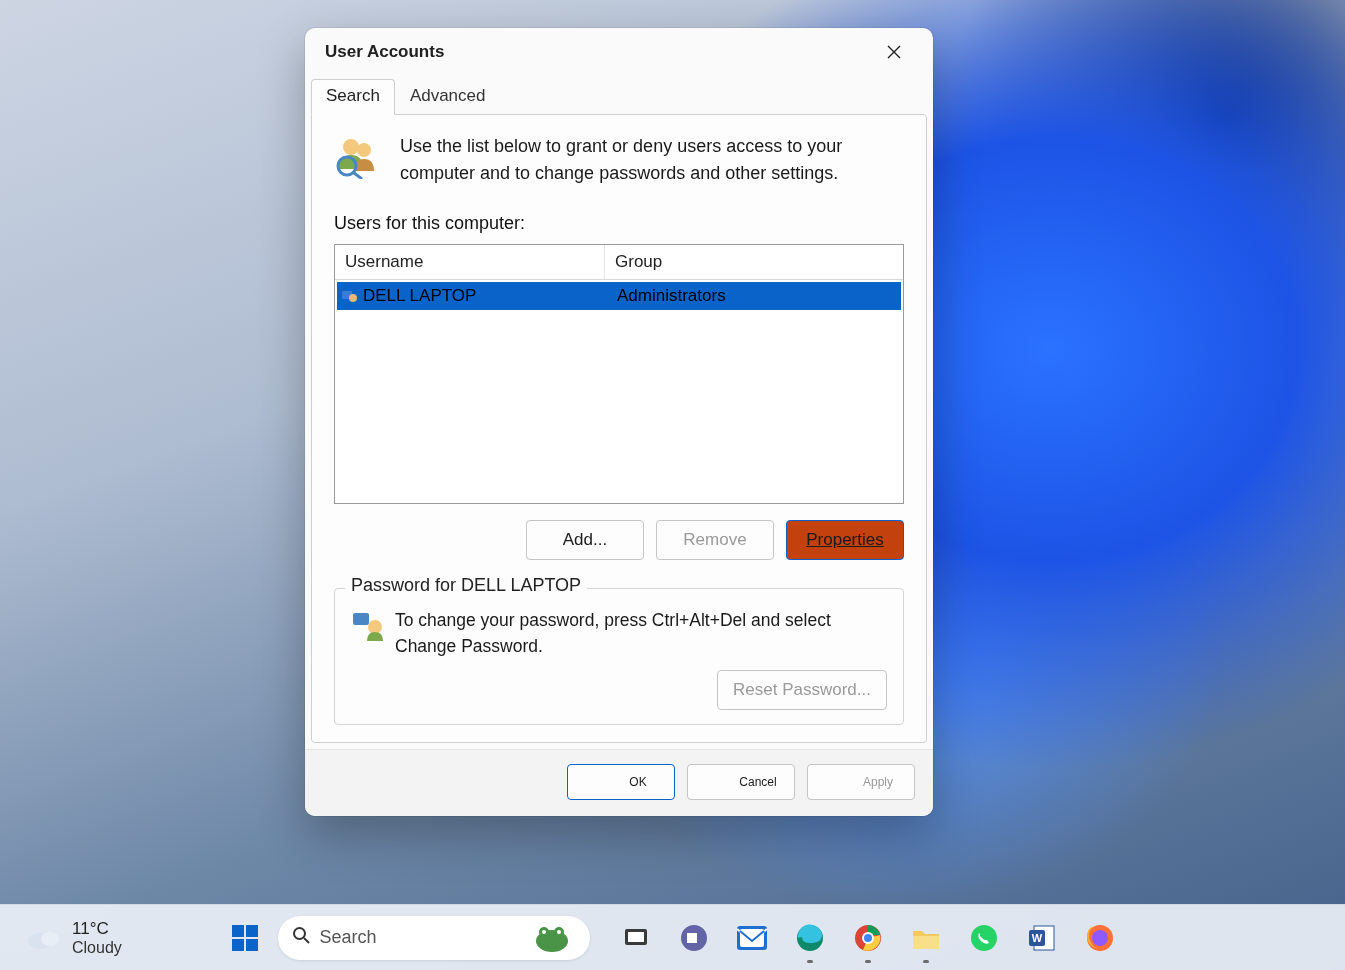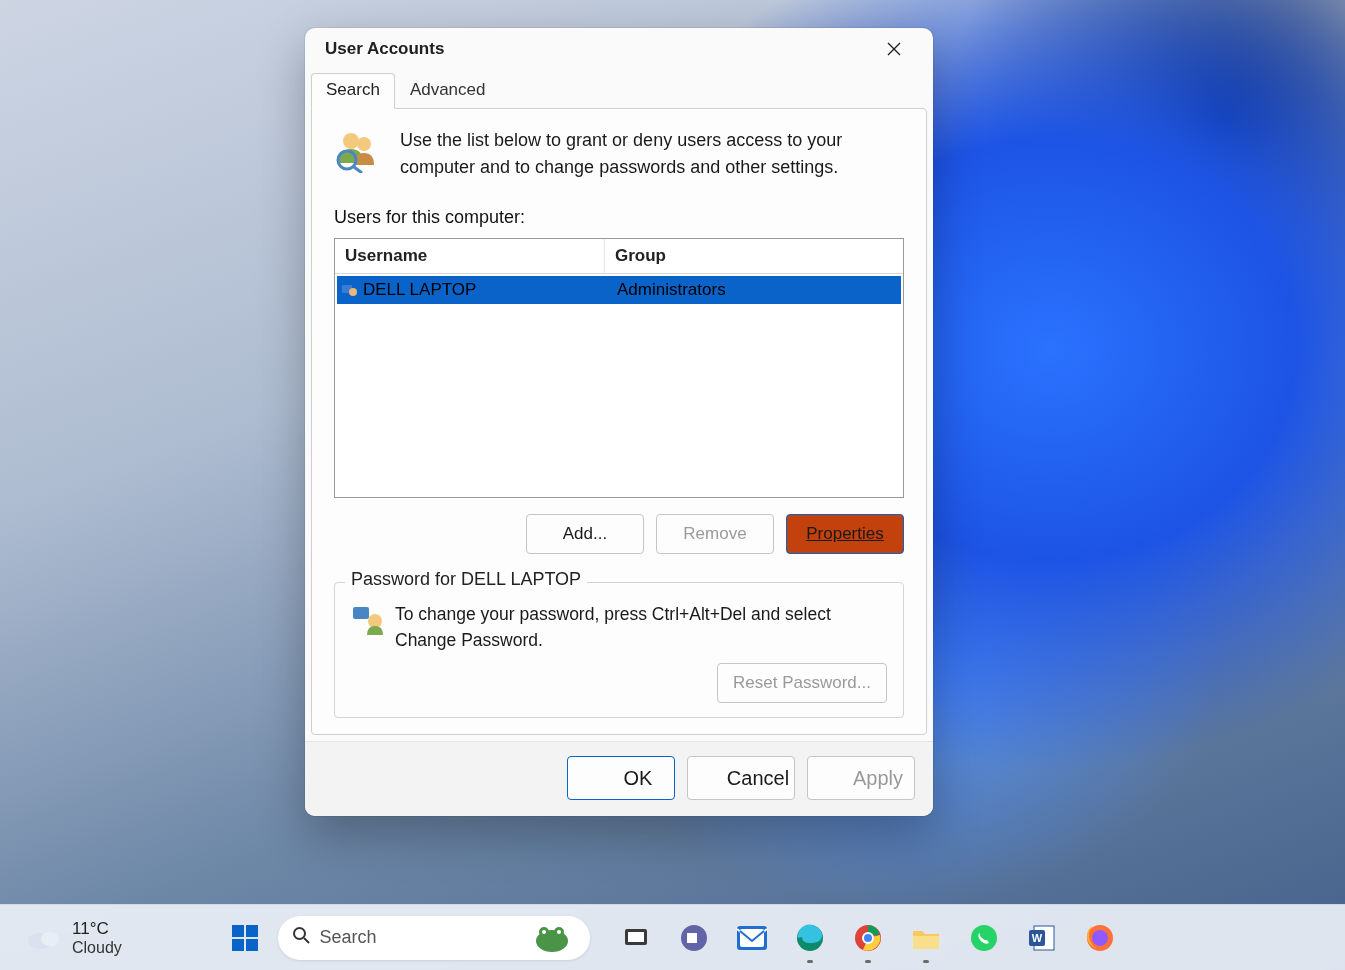--- a/index.html
+++ b/index.html
@@ -41,21 +41,21 @@
     background:#fdfdfd; flex:1; padding: 18px 22px 16px;
     display:flex; flex-direction:column;
   }
   .intro { display:flex; gap:20px; align-items:flex-start; }
   .intro .icon { width:46px; height:46px; flex-shrink:0; }
   .intro p { font-size:18px; color:#1a1a1a; line-height:1.5; }
   .section-label { font-size:18px; margin-top:26px; margin-bottom:10px; color:#111; }
   .listbox {
     border:1px solid #9a9a9a; background:#fff; height:260px; display:flex; flex-direction:column;
   }
-  .list-header { display:flex; border-bottom:1px solid #d9d9d9;font-weight:bold; }
+  .list-header { display:flex; border-bottom:1px solid #d9d9d9; }
   .list-header div { padding:7px 10px; font-size:17px; color:#222; border-right:1px solid #e6e6e6; }
   .list-header div:last-child { border-right:none; }
   .col-user { width:270px; }
   .col-group { flex:1; }
   .list-body { flex:1; margin:2px; }
   .list-row { display:flex; align-items:center; height:28px; font-size:17px; }
   .list-row.selected { background:#0a63c9; color:#000000; }
   .row-icon { width:20px; margin-left:4px; display:flex; align-items:center; }
   .row-user { width:246px; padding-left:2px; }
   .row-group { flex:1; padding-left:10px; }
@@ -70,21 +70,21 @@
     border:1px solid #d4d4d4; border-radius:4px; margin-top:28px; padding:18px 16px 14px; position:relative;
   }
   .groupbox .legend { position:absolute; top:-14px; left:10px; background:#fdfdfd; padding:0 6px; font-size:18px; color:#222; }
   .pw-row { display:flex; gap:8px; align-items:flex-start; }
   .pw-row p { font-size:17.5px; line-height:1.5; color:#1a1a1a; }
   .pw-btn { display:flex; justify-content:flex-end; margin-top:10px; }
   .bottom-btns {
     display:flex; justify-content:flex-end; gap:12px; padding:14px 18px 16px; background:#f3f3f3;
     border-top:1px solid #e3e3e3; border-radius:0 0 10px 10px;
   }
-  button.std.wide { min-width:108px; height:44px; font-size:20px;padding-left:34px; }
+  button.std.wide { min-width:108px; height:36px; font-size:12px;padding-left:34px; }
   button.std.primary { border:1.5px solid #0a63c9; }
 
   
   .taskbar {
     position:absolute; left:0; bottom:0; width:100%; height:66px;
     background:rgba(236,240,247,0.92); backdrop-filter: blur(10px);
     border-top:1px solid rgba(0,0,0,0.06);
     display:flex; align-items:center;
   }
   .weather { display:flex; align-items:center; gap:12px; margin-left:26px; font-size:17px; color:#222; }

